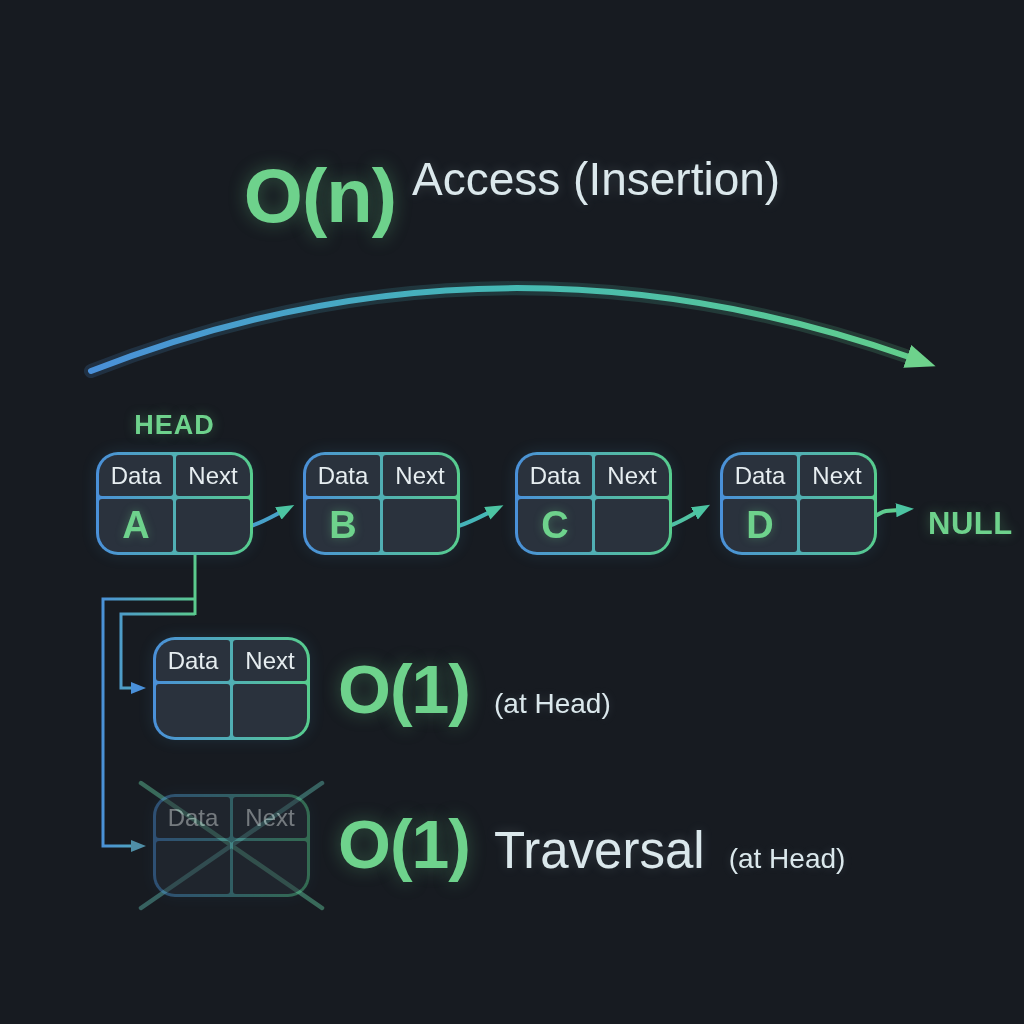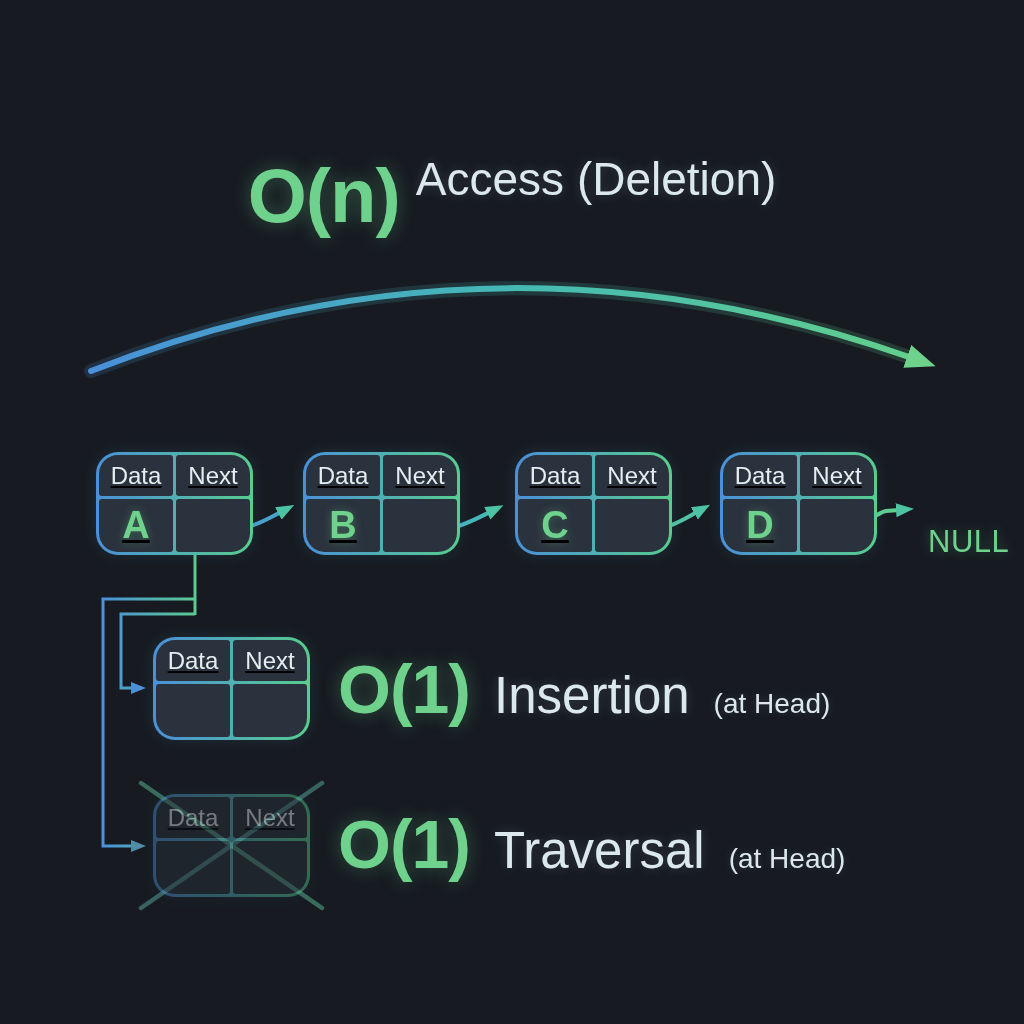--- a/index.html
+++ b/index.html
@@ -18,48 +18,48 @@
   .title-row .op{color:var(--light);font-size:46px;font-weight:500;text-shadow:0 0 12px rgba(200,230,240,.18);}
 
   .caption{position:absolute;display:flex;align-items:baseline;gap:24px;white-space:nowrap;}
   .caption .cx{font-size:68px;letter-spacing:-1px;}
   .caption .op{color:var(--light);font-size:51px;font-weight:500;text-shadow:0 0 12px rgba(200,230,240,.18);}
   .caption .q{color:var(--light);font-size:28px;font-weight:500;text-shadow:0 0 10px rgba(200,230,240,.15);}
 
   .head-label{position:absolute;left:96px;top:410px;width:157px;text-align:center;
     color:var(--green);font-size:27px;font-weight:700;letter-spacing:1px;
     text-shadow:0 0 12px rgba(110,210,140,.35);}
-  .null-label{position:absolute;left:928px;top:524px;color:var(--green);font-size:31px;font-weight:400;
+  .null-label{position:absolute;left:928px;top:506px;color:var(--green);font-size:31px;font-weight:700;
     letter-spacing:.5px;text-shadow:0 0 12px rgba(110,210,140,.35);}
 
   
   .node{position:absolute;width:157px;height:103px;padding:3px;border-radius:22px;
     background:linear-gradient(90deg,var(--blue),#57cd8e);
     display:grid;grid-template-columns:1fr 1fr;grid-template-rows:41px 1fr;gap:3px;
-    box-shadow:0 0 16px rgba(80,170,220,.14);text-decoration:underline;}
+    box-shadow:0 0 16px rgba(80,170,220,.14);}
   .cell{background:var(--node_fill);display:flex;align-items:center;justify-content:center;overflow:hidden;}
   .cell.tl{border-radius:19px 3px 3px 3px;}
   .cell.tr{border-radius:3px 19px 3px 3px;}
   .cell.bl{border-radius:3px 3px 3px 19px;}
   .cell.br{border-radius:3px 3px 19px 3px;}
   .hdr{color:#e6edf0;font-size:24px;font-weight:400;}
   .val{color:var(--green);font-size:38px;font-weight:700;text-shadow:0 0 10px rgba(110,210,140,.35);}
   .node.faded{opacity:.45;}
 
   
   #overlay{position:absolute;left:0;top:0;width:1024px;height:1024px;pointer-events:none;}
 </style>
 </head>
 <body>
 
 <div id="canvas">
 
   <div class="title-row">
     <span class="cx">O(n)</span>
-    <span class="op">Access (Deletion)</span>
+    <span class="op">Access (Insertion)</span>
   </div>
 
   <svg id="overlay" viewBox="0 0 1024 1024">
     <defs>
       <linearGradient id="flowGrad" gradientUnits="userSpaceOnUse" x1="90" y1="0" x2="930" y2="0">
         <stop offset="0" stop-color="#4a90d9"></stop>
         <stop offset="0.5" stop-color="#45b9b4"></stop>
         <stop offset="1" stop-color="#63d08a"></stop>
       </linearGradient>
       <linearGradient id="connGrad" gradientUnits="userSpaceOnUse" x1="100" y1="0" x2="198" y2="0">
@@ -93,20 +93,21 @@
     <path d="M 195 555 L 195 615" fill="none" stroke="#5bcb8d" stroke-width="3"></path>
     <path d="M 195 599 L 103 599 L 103 846 L 133 846" fill="none" stroke="url(#connGrad)" stroke-width="3" marker-end="url(#arrowSteel)"></path>
     <path d="M 195 614 L 121 614 L 121 688 L 133 688" fill="none" stroke="url(#connGrad)" stroke-width="3" marker-end="url(#arrowBlue)"></path>
 
     <g opacity="0.5">
       <line x1="141" y1="783" x2="322" y2="908" stroke="#5cb893" stroke-width="4.5" stroke-linecap="round"></line>
       <line x1="322" y1="783" x2="141" y2="908" stroke="#57a8a0" stroke-width="4.5" stroke-linecap="round"></line>
     </g>
   </svg>
 
+  <div class="head-label">HEAD</div>
 
   <div class="node" style="left:96px;top:452px;">
     <div class="cell tl hdr">Data</div>
     <div class="cell tr hdr">Next</div>
     <div class="cell bl val">A</div>
     <div class="cell br"></div>
   </div>
   <div class="node" style="left:303px;top:452px;">
     <div class="cell tl hdr">Data</div>
     <div class="cell tr hdr">Next</div>
@@ -129,21 +130,20 @@
   <div class="null-label">NULL</div>
 
   <div class="node" style="left:153px;top:637px;">
     <div class="cell tl hdr">Data</div>
     <div class="cell tr hdr">Next</div>
     <div class="cell bl"></div>
     <div class="cell br"></div>
   </div>
   <div class="caption" style="left:338px;top:650px;">
     <span class="cx">O(1)</span>
-    <span class="op">Insertion</span>
     <span class="q">(at Head)</span>
   </div>
 
   <div class="node faded" style="left:153px;top:794px;">
     <div class="cell tl hdr">Data</div>
     <div class="cell tr hdr">Next</div>
     <div class="cell bl"></div>
     <div class="cell br"></div>
   </div>
   <div class="caption" style="left:338px;top:805px;">

